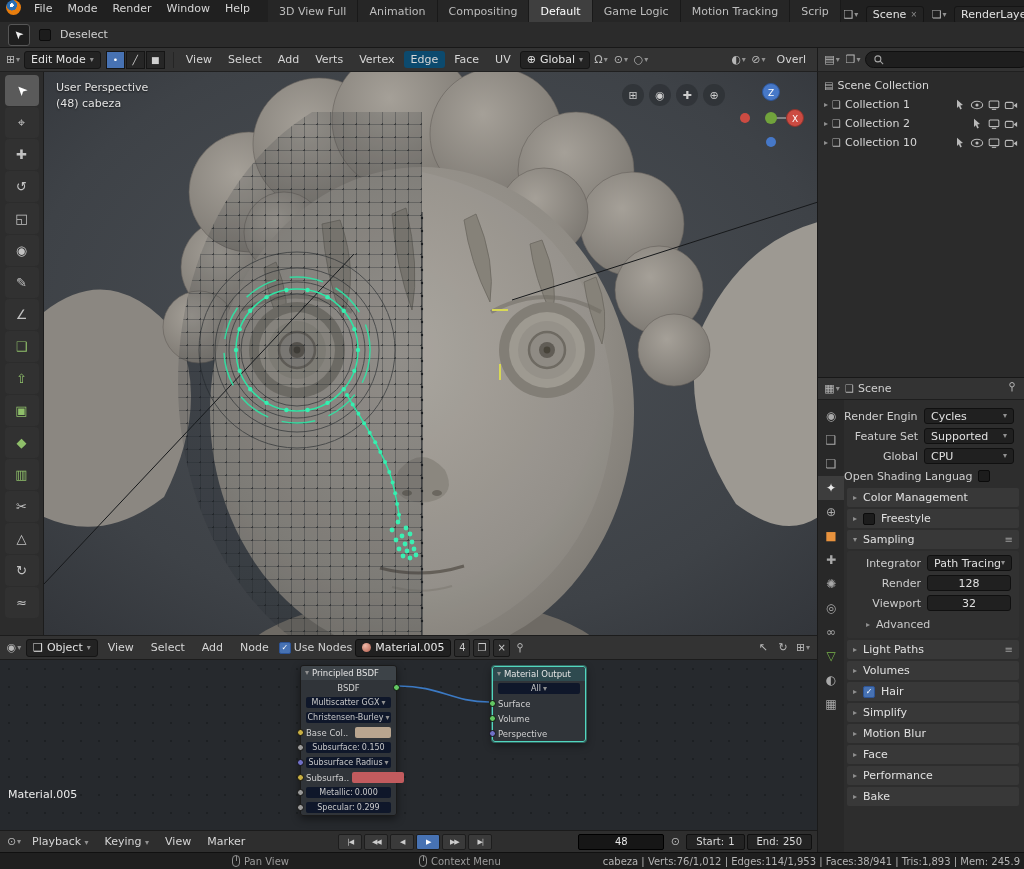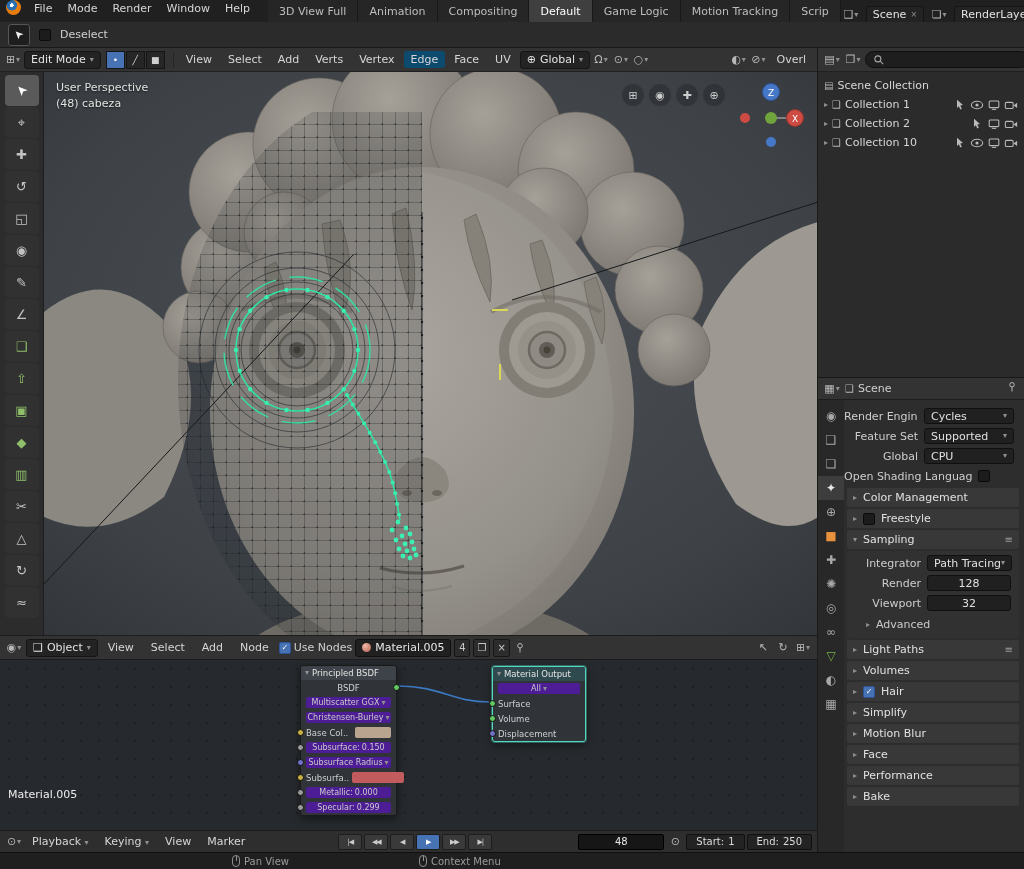--- a/index.html
+++ b/index.html
@@ -91,21 +91,21 @@
   #node-principled{left:300px;top:5px;width:97px}
   #node-output{left:492px;top:6px;width:94px}
   .output-node{border-color:#52d6bf;box-shadow:0 0 0 1px rgba(82,214,191,.4),0 3px 8px rgba(0,0,0,.45)}
   .nhead{height:14px;display:flex;align-items:center;gap:3px;padding:0 4px;background:#3d4348;border-radius:3px 3px 0 0;color:#e4e4e4;white-space:nowrap;overflow:hidden}
   .output-node .nhead{background:#2e4a4f}
   .nrow{position:relative;height:15px;display:flex;align-items:center;padding:0 5px;gap:3px;white-space:nowrap}
   .nrow.out{justify-content:center}
   .nsock{position:absolute;width:7px;height:7px;border-radius:50%;border:1px solid #101010;top:4px}
   .nsock.in{left:-4px}.nsock.outp{right:-4px}
   .s-shader{background:#63c763}.s-color{background:#c9b043}.s-float{background:#9a9a9a}.s-vector{background:#7070c7}
-  .nfield{flex:1;height:11px;background:#4c1d95;border-radius:2px;display:flex;align-items:center;justify-content:center;gap:2px;color:#c9c9c9;font-size:8px;padding:0 4px;overflow:hidden}
+  .nfield{flex:1;height:11px;background:#0f172a;border-radius:2px;display:flex;align-items:center;justify-content:center;gap:2px;color:#c9c9c9;font-size:8px;padding:0 4px;overflow:hidden}
   .nfield.spread{justify-content:center}
   .nswatch{height:11px;border-radius:2px;margin-left:auto;flex:none}
   .nswatch.base{width:36px;background:#b9a58f}
   .nswatch.sss{width:52px;background:#c25b5e}
 
   
   #timeline{left:0;top:830px;width:818px;height:22px;background:#2e2e2e;border-top:1px solid #1b1b1b;border-right:1px solid #1a1a1a;display:flex;align-items:center;gap:2px;padding:0 5px}
   .tb{width:24px;height:16px;background:#3a3a3a;border:1px solid #1d1d1d;border-radius:2px;display:flex;align-items:center;justify-content:center;color:#ccc;font-size:7px;letter-spacing:-1px}
   .tb.play{background:#4772b3;color:#fff}
   .frame{width:86px;height:16px;background:#161616;border:1px solid #000;border-radius:2px;color:#e8e8e8;display:flex;align-items:center;justify-content:center;font-size:10px}
@@ -894,21 +894,21 @@
     <div class="nrow">
         <span class="nsock in s-shader"></span>
         <span>Surface</span>
       </div>
     <div class="nrow">
         <span class="nsock in s-shader"></span>
         <span>Volume</span>
       </div>
     <div class="nrow">
         <span class="nsock in s-vector"></span>
-        <span>Displacement</span>
+        <span>Perspective</span>
       </div>
   </div>
 </div>
 
 <div id="timeline" class="panel">
   <span class="ib">
       <span>⊙</span>
       <span class="cr">▾</span>
     </span>
   <span class="menu"><span>Playback</span> <span class="cr">▾</span></span>
@@ -939,13 +939,14 @@
 
 <div id="statusbar" class="panel">
   <span style="margin-left:228px;display:inline-flex;align-items:center">
     <span class="mouse"></span>
     <span>Pan View</span>
   </span>
   <span style="margin-left:130px;display:inline-flex;align-items:center">
     <span class="mouse"></span>
     <span>Context Menu</span>
   </span>
+  <span class="stats">cabeza | Verts:76/1,012 | Edges:114/1,953 | Faces:38/941 | Tris:1,893 | Mem: 245.9</span>
 </div>
 
 </body></html>

